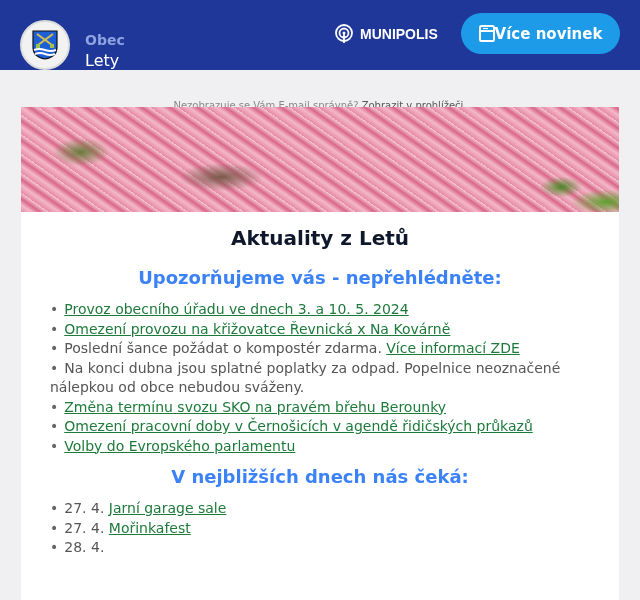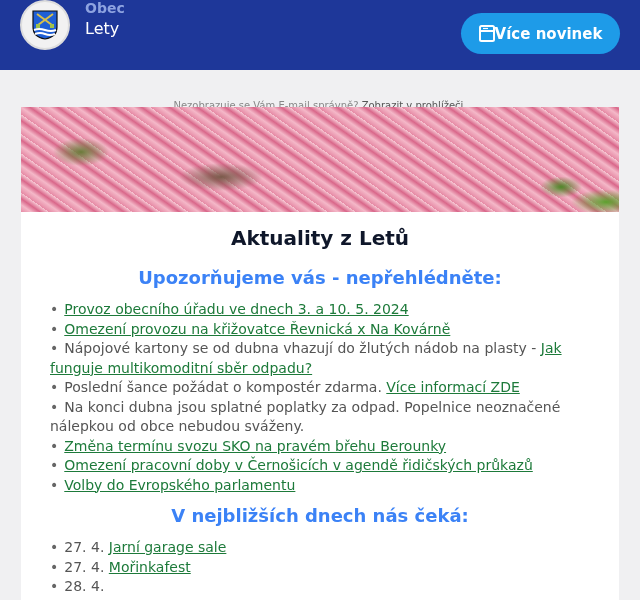--- a/index.html
+++ b/index.html
@@ -6,21 +6,21 @@
     html, body { width: 640px; height: 600px; overflow: hidden; }
     body {
       background: #f0f0f2;
       font-family: "DejaVu Sans", sans-serif;
       color: #555;
     }
     .header {
       height: 70px;
       background: #1e3799;
       display: flex;
-      align-items: flex-start;
+      align-items: flex-end;
       padding: 0 20px;
       position: relative;
     }
     .logo-circle {
       width: 50px; height: 50px;
       border-radius: 50%;
       background: #f2f2f2;
       border: 2px solid #ddd;
       display: flex; align-items: center; justify-content: center;
     }
@@ -102,20 +102,29 @@
       <rect x="4" y="14" width="4" height="4" fill="#9fc24a"></rect>
       <rect x="18" y="14" width="4" height="4" fill="#9fc24a"></rect>
       <path d="M2 20 Q7 18 13 20 Q19 22 24 20" stroke="#fff" stroke-width="2" fill="none"></path>
       <path d="M3 24 Q8 22 13 24 Q18 26 23 24" stroke="#fff" stroke-width="2" fill="none"></path>
     </svg>
   </div>
   <div class="org">
     <span class="org-kind">Obec</span>
     <span class="org-name">Lety</span>
   </div>
+  <div class="munipolis">
+    <svg width="20" height="20" viewBox="0 0 20 20">
+      <circle cx="10" cy="9" r="8" stroke="#fff" stroke-width="1.8" fill="none"></circle>
+      <circle cx="10" cy="9" r="4.5" stroke="#fff" stroke-width="1.8" fill="none"></circle>
+      <circle cx="10" cy="9" r="1.5" fill="#fff"></circle>
+      <line x1="10" y1="10" x2="10" y2="19" stroke="#fff" stroke-width="1.8"></line>
+    </svg>
+    <span>MUNIPOLIS</span>
+  </div>
   <div class="more-btn">
     <svg width="16" height="17" viewBox="0 0 16 17">
       <rect x="1" y="1" width="14" height="15" rx="1.5" stroke="#fff" stroke-width="2" fill="none"></rect>
       <line x1="1" y1="6" x2="15" y2="6" stroke="#fff" stroke-width="2"></line>
       <line x1="4" y1="3.5" x2="9" y2="3.5" stroke="#fff" stroke-width="1.2"></line>
     </svg>
     <span>Více novinek</span>
   </div>
 </div>
 
@@ -125,21 +134,20 @@
 </div>
 
 <div class="card">
   <div class="hero"></div>
   <h1>Aktuality z Letů</h1>
 
   <h2>Upozorňujeme vás - nepřehlédněte:</h2>
   <ul>
     <li><span></span><a href="#" class="lnk">Provoz obecního úřadu ve dnech 3. a 10. 5. 2024</a></li>
     <li><span></span><a href="#" class="lnk">Omezení provozu na křižovatce Řevnická x Na Kovárně</a></li>
-    <li><span>Nápojové kartony se od dubna vhazují do žlutých nádob na plasty - </span><a href="#" class="lnk">Jak funguje multikomoditní sběr odpadu?</a></li>
     <li><span>Poslední šance požádat o kompostér zdarma. </span><a href="#" class="lnk">Více informací ZDE</a></li>
     <li><span>Na konci dubna jsou splatné poplatky za odpad. Popelnice neoznačené nálepkou od obce nebudou sváženy.</span></li>
     <li><span></span><a href="#" class="lnk">Změna termínu svozu SKO na pravém břehu Berounky</a></li>
     <li><span></span><a href="#" class="lnk">Omezení pracovní doby v Černošicích v agendě řidičských průkazů</a></li>
     <li><span></span><a href="#" class="lnk">Volby do Evropského parlamentu</a></li>
   </ul>
 
   <h2 class="section2">V nejbližších dnech nás čeká:</h2>
   <ul>
     <li><span>27. 4. </span><a href="#" class="lnk">Jarní garage sale</a></li>

